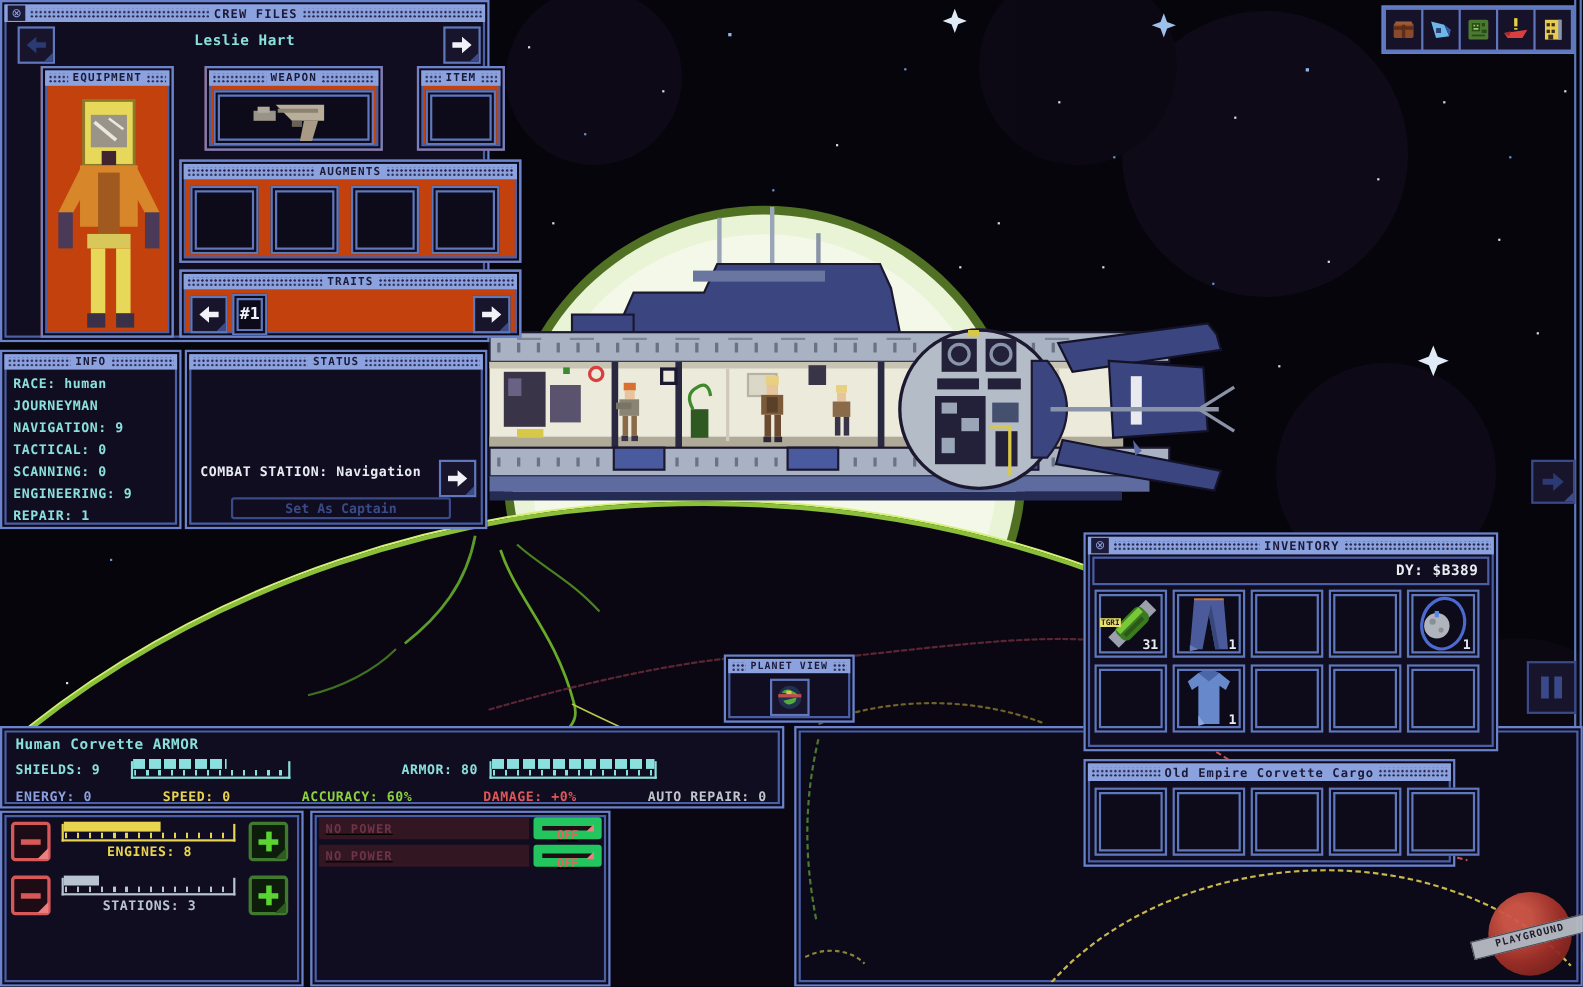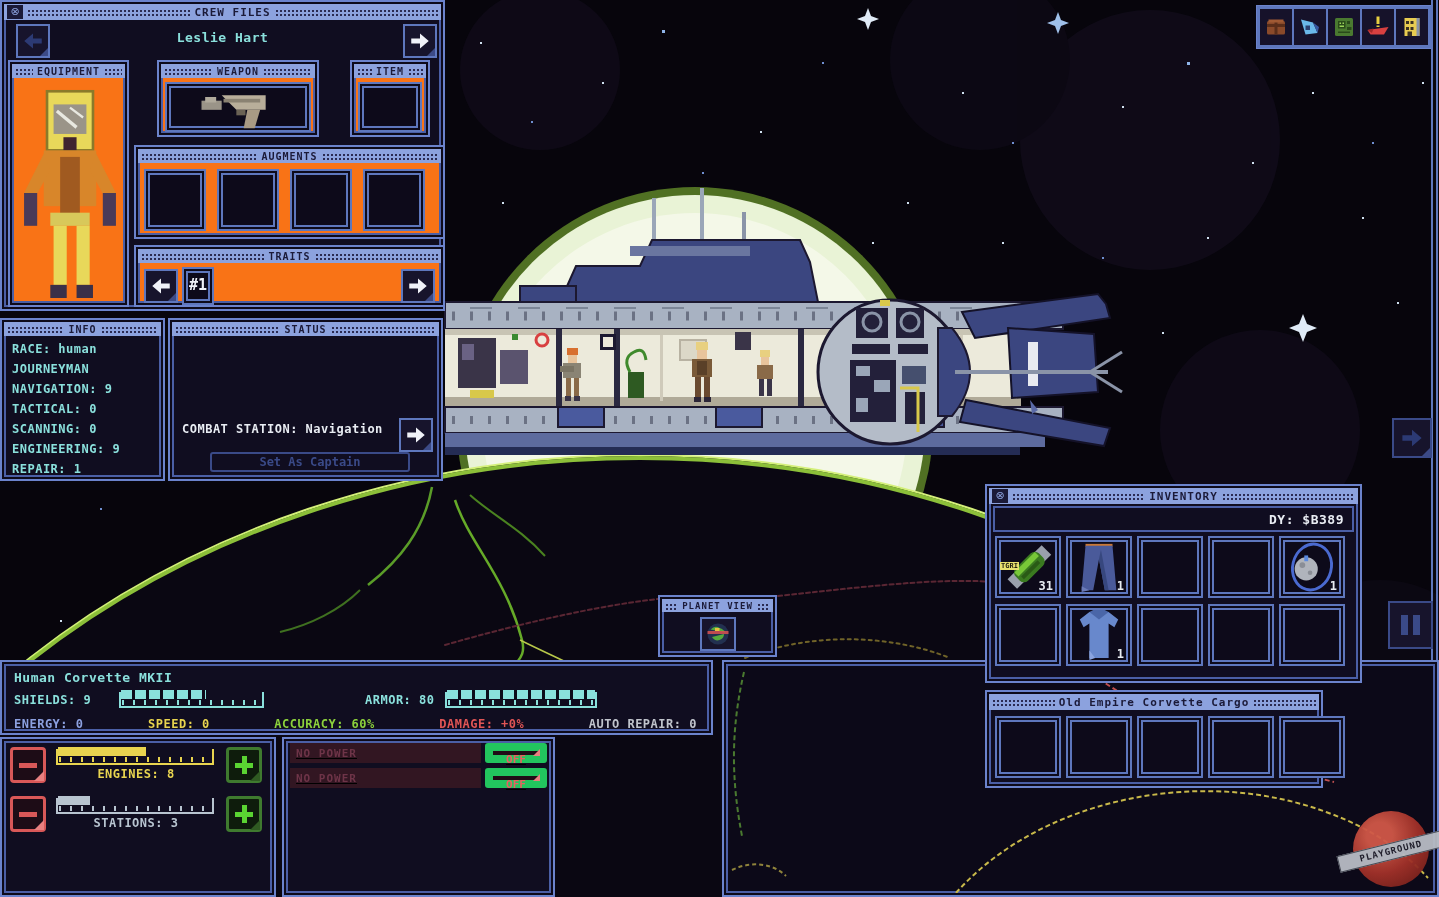--- a/index.html
+++ b/index.html
@@ -10,22 +10,22 @@
   
   .panel{position:absolute;background:#100d20;border:2px solid #6b83cc;
          box-shadow:inset 0 0 0 2px #0d0a1a,inset 0 0 0 4px #4b5fa6;box-sizing:border-box;}
   .titlebar{height:16px;background:#8ca2de;display:flex;align-items:center;gap:4px;
             padding:0 3px;margin:2px;position:relative;}
   .titlebar .t{font-size:11px;font-weight:bold;color:#1b1a38;letter-spacing:1px;white-space:nowrap;}
   .dots{flex:1;height:8px;background-image:radial-gradient(#2a2a52 1px,transparent 1.2px);
         background-size:4px 4px;background-position:0 1px;}
   .closebox{width:16px;height:14px;background:#1b1a38;color:#8ca2de;font-size:11px;line-height:14px;
             text-align:center;font-family:"DejaVu Sans",sans-serif;cursor:pointer;}
-  .sub{position:absolute;background:#f97316;border:2px solid #6b83cc;
-       box-shadow:inset 0 0 0 2px #0d0a1a,inset 0 0 0 4px #4b5fa6;box-sizing:border-box;}
+  .sub{position:absolute;background:#c2410c;border:2px solid #6b83cc;
+       box-shadow:inset 0 0 0 2px #0d0a1a,inset 0 0 0 4px #4b5fa6;box-sizing:border-box;margin-left:29px;}
   .slot{border:2px solid #5e77bd;box-shadow:inset 0 0 0 2px #0d0a1a,inset 0 0 0 4px #5e77bd;
         background:#0d0a1a;box-sizing:border-box;position:relative;}
 
   
   .abtn{width:34px;height:34px;background:#17142c;border:2px solid #5e77bd;box-sizing:border-box;
         display:flex;align-items:center;justify-content:center;position:relative;cursor:pointer;}
   .abtn svg{display:block;}
   .fold:after{content:'';position:absolute;right:0;bottom:0;width:0;height:0;
               border-left:8px solid transparent;border-bottom:8px solid #3c4a86;}
   .btn-minus,.btn-plus{width:36px;height:36px;border-radius:4px;box-sizing:border-box;
@@ -572,21 +572,21 @@
   <div style="position:absolute;left:8px;top:24px;display:flex;gap:5px;">
     <div class="slot" style="width:66px;height:62px;"></div>
     <div class="slot" style="width:66px;height:62px;"></div>
     <div class="slot" style="width:66px;height:62px;"></div>
     <div class="slot" style="width:66px;height:62px;"></div>
     <div class="slot" style="width:66px;height:62px;"></div>
   </div>
 </div>
 
 <div class="panel" style="left:0;top:660px;width:713px;height:75px;">
-  <div class="t13 cyan" style="position:absolute;left:12px;top:8px;">Human Corvette MKII</div>
+  <div class="t13 cyan" style="position:absolute;left:12px;top:8px;">Human Corvette ARMOR</div>
   <div style="position:absolute;left:12px;top:30px;display:flex;align-items:center;gap:28px;">
     <span class="t12 cyan">SHIELDS: 9</span>
     <div class="gauge" style="--gc:#8ae0dc;width:145px;">
       <div class="fill seg" style="width:60%;"></div>
           <div class="ticks"></div>
     </div>
   </div>
   <div style="position:absolute;left:363px;top:30px;display:flex;align-items:center;gap:10px;">
     <span class="t12 cyan">ARMOR: 80</span>
     <div class="gauge" style="--gc:#8ae0dc;width:152px;">

